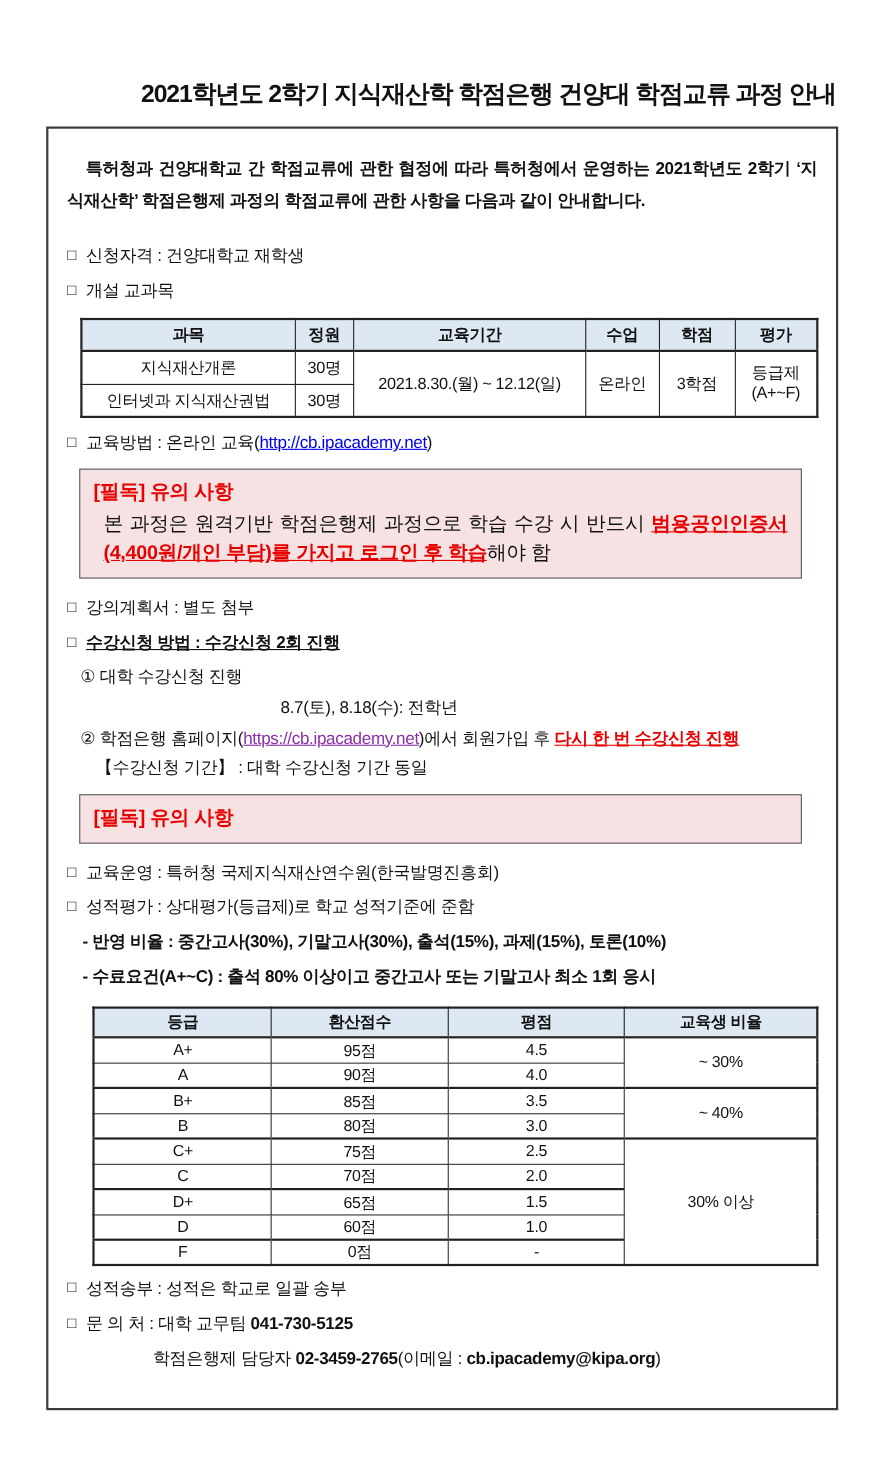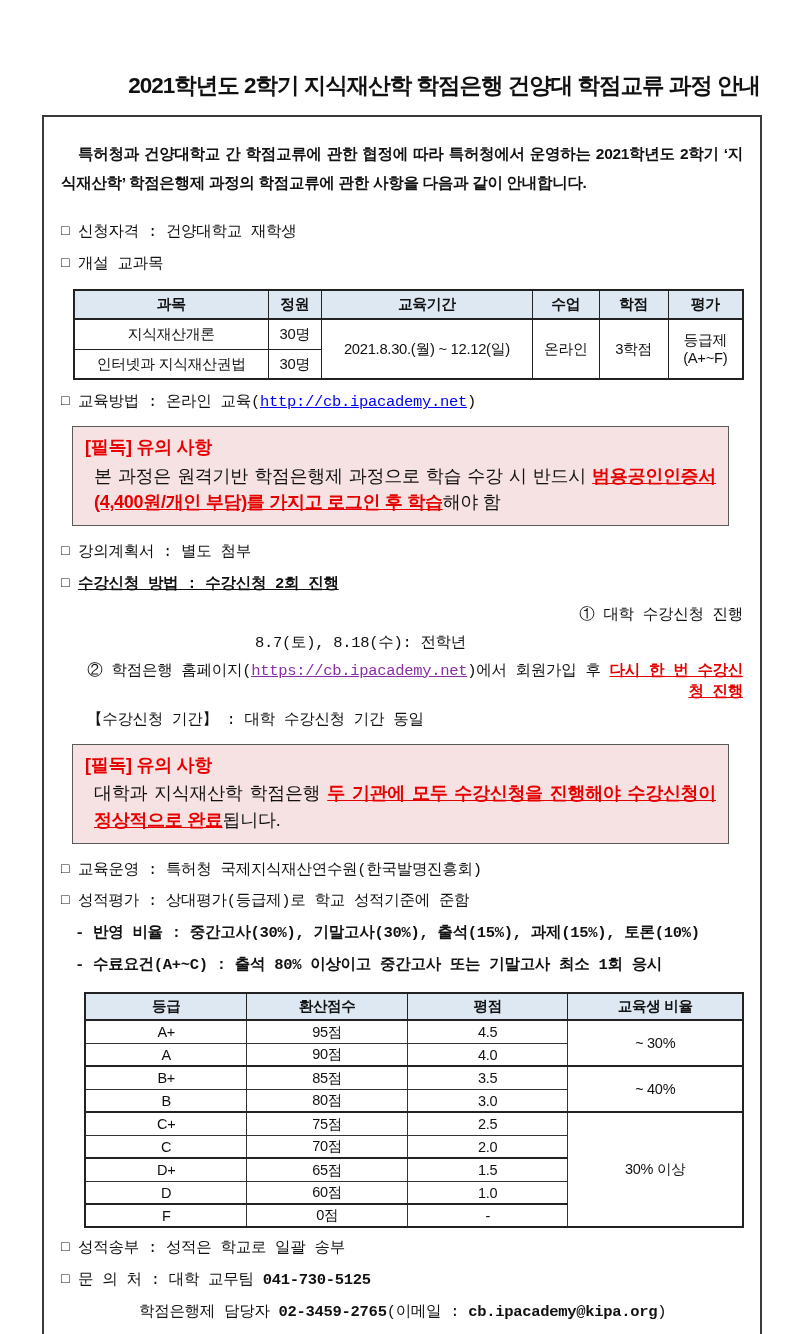--- a/index.html
+++ b/index.html
@@ -31,25 +31,24 @@
     text-align: justify;
     text-indent: 1.1em;
     margin: 0 2px 24px 2px;
     letter-spacing: -0.3px;
   }
   .item {
     font-size: 15.5px;
     margin: 10px 2px;
     letter-spacing: -0.3px;
     line-height: 1.4;
-    font-family: Liberation Mono, monospace;
   }
   .bullet { display: inline-block; margin-right: 9px; font-size: 14px; transform: translateY(-1px); }
   .bold-u { font-weight: bold; text-decoration: underline; }
-  .sub1 { margin-left: 14px; margin-top: 6px; margin-bottom: 6px; text-align: right; }
+  .sub1 { margin-left: 14px; margin-top: 6px; margin-bottom: 6px; }
   .sub2 { margin-left: 28px; margin-top: 6px; margin-bottom: 6px; }
   .sub3 { margin-left: 196px; margin-top: 4px; margin-bottom: 6px; }
   .dash-line { margin-left: 16px; font-weight: bold; }
   .contact-line2 { margin-left: 80px; }
   a.link-blue { color: #0000ee; text-decoration: underline; cursor: pointer; }
   a.link-purple { color: #8b2fa8; text-decoration: underline; cursor: pointer; }
   .red-u { color: #e60000; font-weight: bold; text-decoration: underline; }
   .num { font-weight: bold; }
 
   .notice {
@@ -185,23 +184,20 @@
   <div class="item sub3">8.7(토), 8.18(수): 전학년</div>
 
   <div class="item sub1">
     <span>② 학점은행 홈페이지(</span><a class="link-purple">https://cb.ipacademy.net</a><span>)에서 회원가입 후 </span><span class="red-u">다시 한 번 수강신청 진행</span>
   </div>
 
   <div class="item sub2">【수강신청 기간】 : 대학 수강신청 기간 동일</div>
 
   <div class="notice">
     <div class="label">[필독] 유의 사항</div>
-    <div class="body">
-      <span>대학과 지식재산학 학점은행 </span><span class="red-u">두 기관에 모두 수강신청을 진행해야 수강신청이 정상적으로 완료</span><span>됩니다.</span>
-    </div>
   </div>
 
   <div class="item">
     <span class="bullet">□</span><span>교육운영 : 특허청 국제지식재산연수원(한국발명진흥회)</span>
   </div>
 
   <div class="item">
     <span class="bullet">□</span><span>성적평가 : 상대평가(등급제)로 학교 성적기준에 준함</span>
   </div>
 

